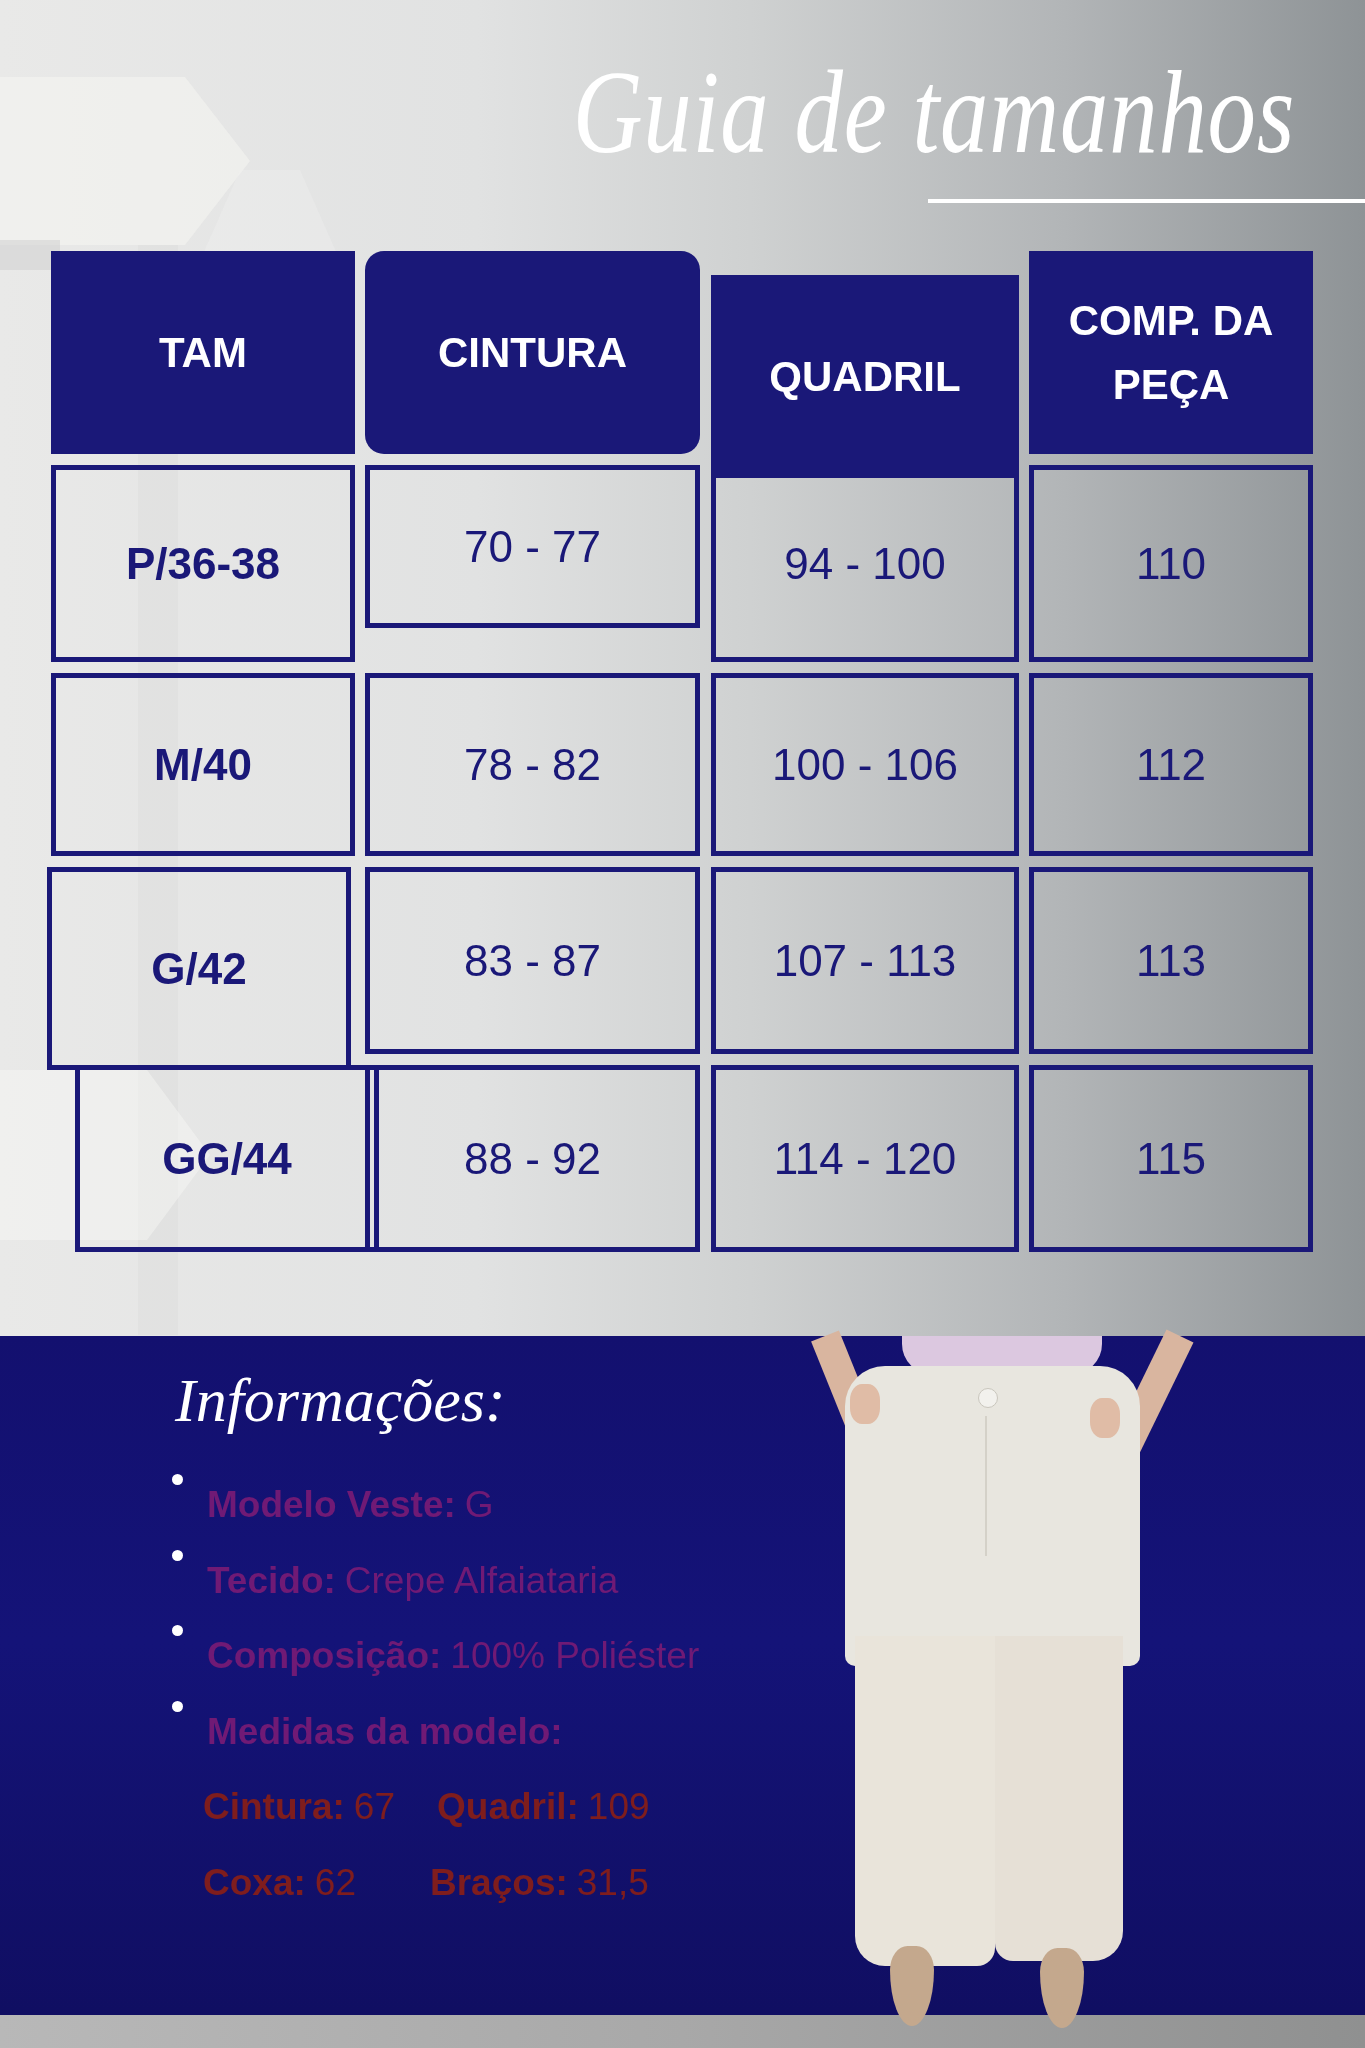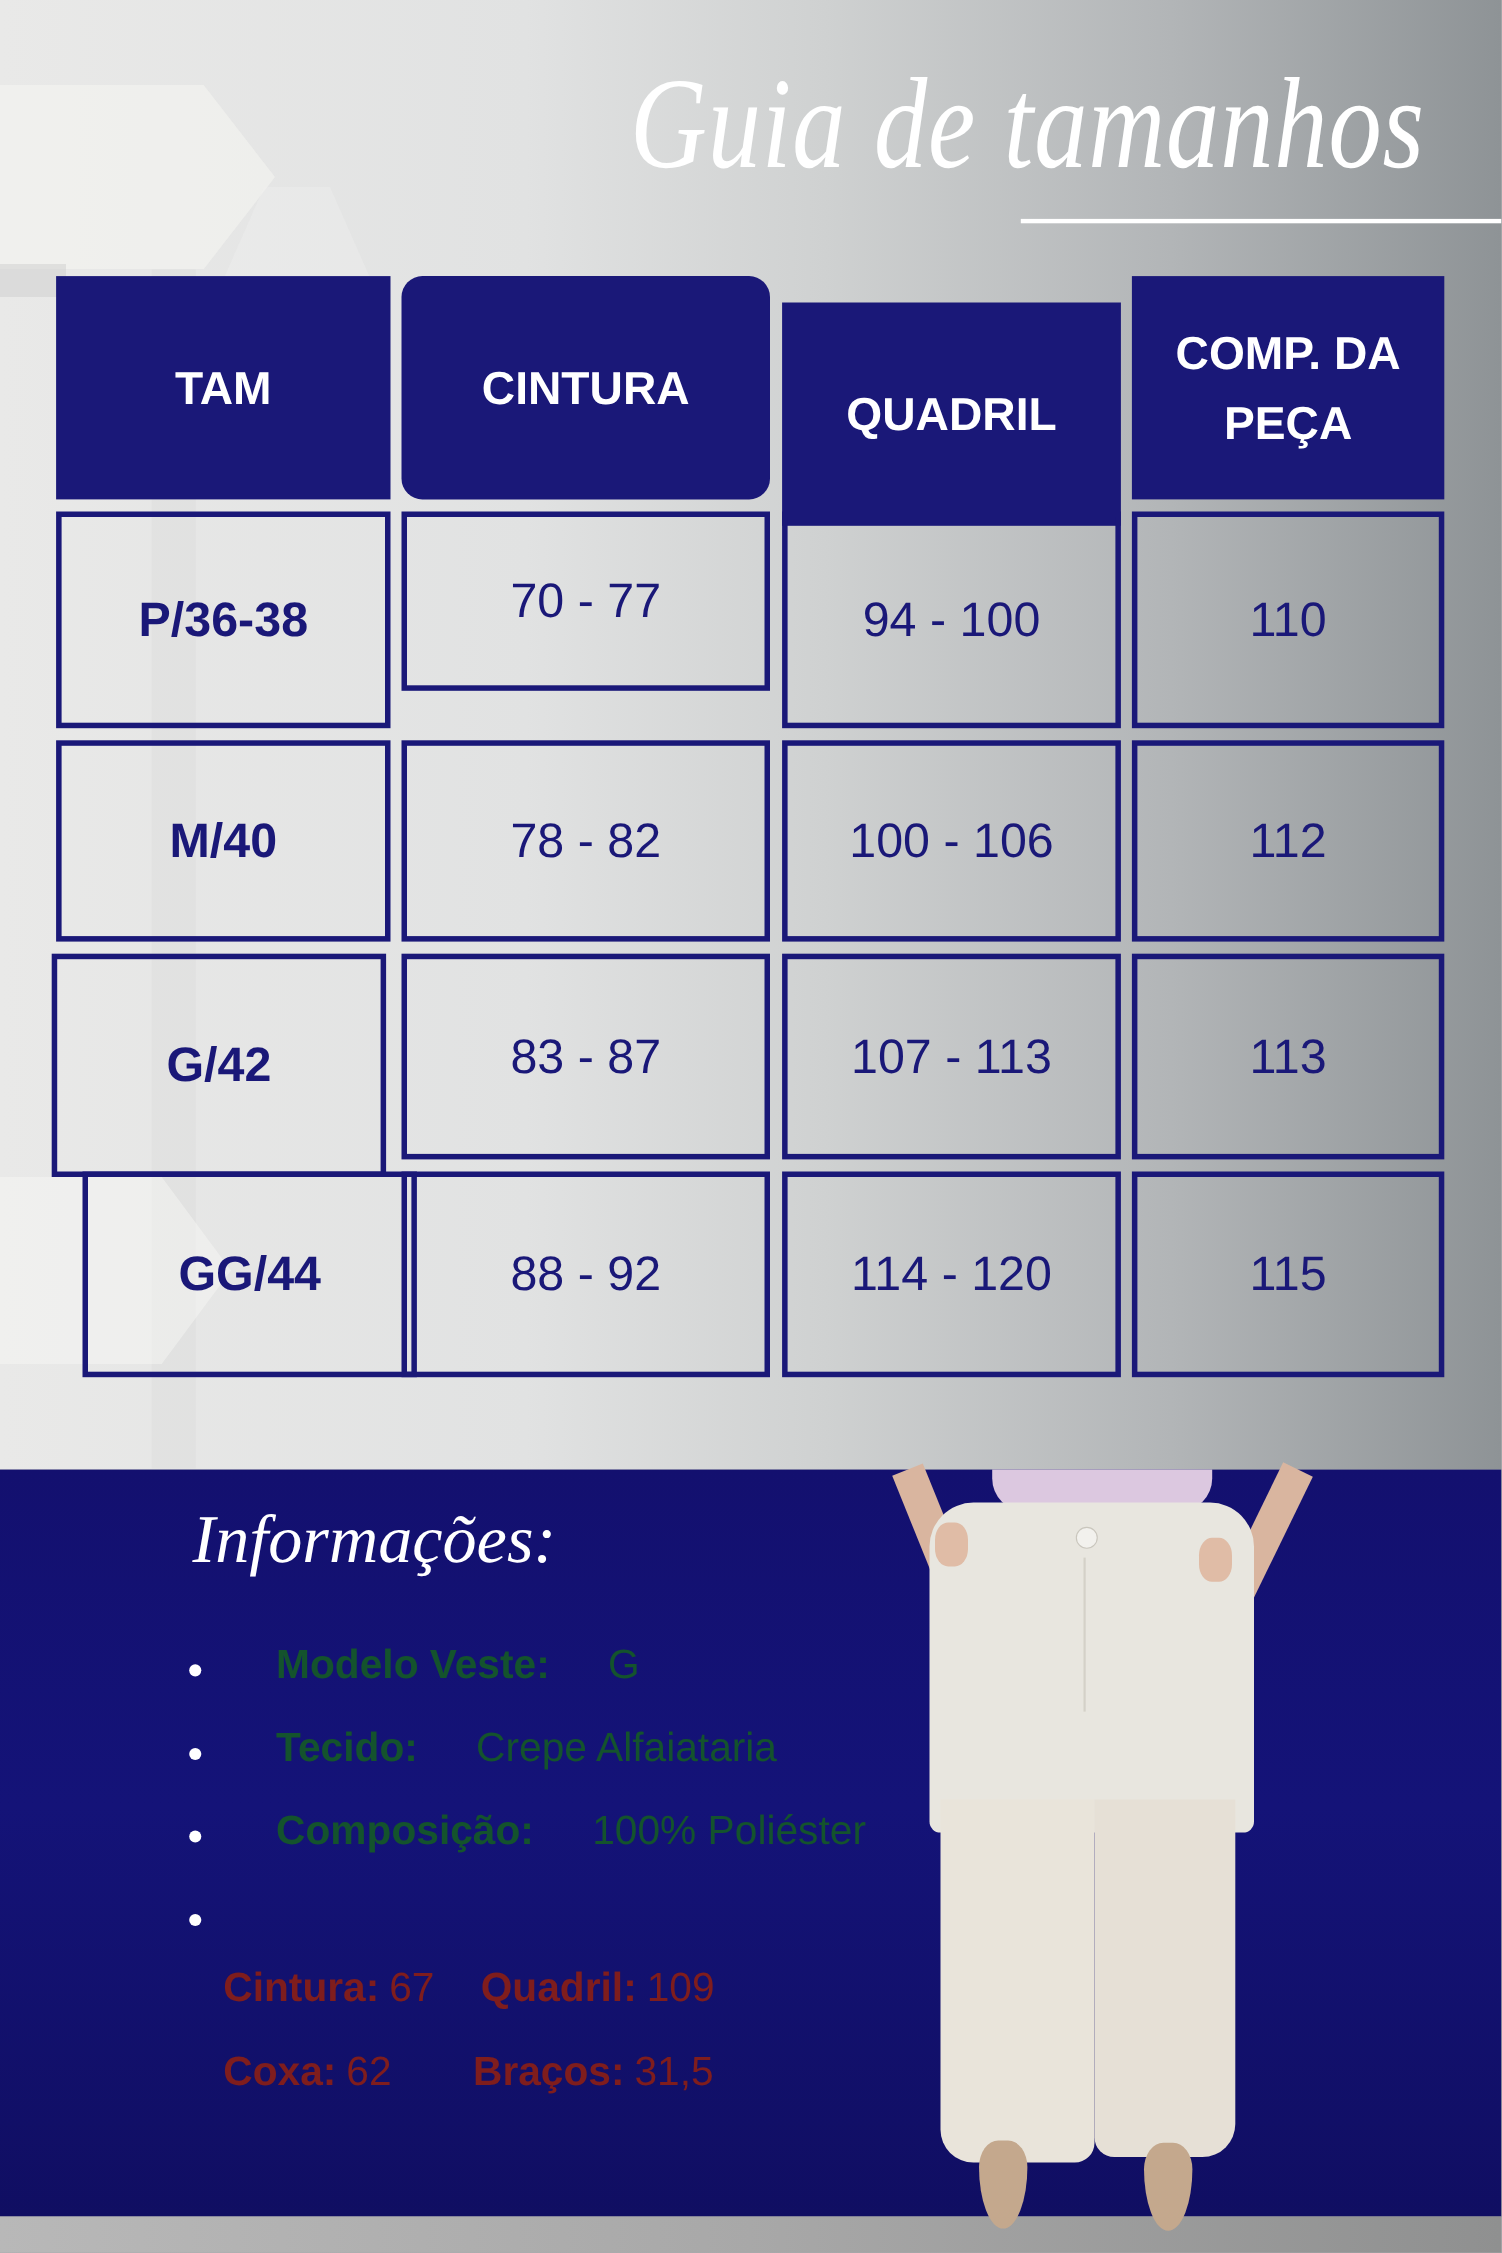--- a/index.html
+++ b/index.html
@@ -32,22 +32,22 @@
   .bcell.size { font-weight: bold; }
 
   .info { position: absolute; left: 0; top: 1336px; width: 1365px; height: 679px;
           background: linear-gradient(180deg, #13106f 0%, #141378 45%, #100e62 100%); overflow: hidden; }
   .bottom-strip { position: absolute; left: 0; top: 2015px; width: 1365px; height: 33px;
           background: linear-gradient(90deg, #b8b8b8 0%, #a8a8a8 50%, #8f9090 100%); }
 
   .info-title { position: absolute; left: 175px; top: 1352px; margin: 0;
           font-family: "Liberation Serif", serif; font-style: italic; font-weight: normal;
           font-size: 62px; line-height: 96px; color: #ffffff; white-space: nowrap; }
-  .bullet-row { position: absolute; left: 172px; height: 50px; display: flex; align-items: flex-end;
-          color: #14532d; font-size: 37px; white-space: nowrap; gap: 44px; }
+  .bullet-row { position: absolute; left: 172px; height: 50px; display: flex; align-items: flex-start;
+          color: #701a75; font-size: 37px; white-space: nowrap; }
   .bullet-dot { width: 11px; height: 11px; border-radius: 50%; background: #fff; margin-right: 24px;
           position: relative; top: -10px; flex: 0 0 auto; }
   .b-label { font-weight: bold; margin-right: 9px; }
   .b-value { font-weight: normal; }
   .meas { position: absolute; color: #7f1d1d; font-size: 37px; white-space: nowrap; }
 
   
   .photo { position: absolute; left: 790px; top: 1336px; width: 430px; height: 700px; }
   .arm { position: absolute; background: #d9b59f; }
   .shirt { position: absolute; left: 112px; top: 0; width: 200px; height: 38px; background: #dcc8e0;
@@ -174,20 +174,21 @@
   <span class="b-label">Tecido:</span>
   <span class="b-value">Crepe Alfaiataria</span>
 </div>
 <div class="bullet-row" style="top:1635px;">
   <span class="bullet-dot"></span>
   <span class="b-label">Composição:</span>
   <span class="b-value">100% Poliéster</span>
 </div>
 <div class="bullet-row" style="top:1711px;">
   <span class="bullet-dot"></span>
+  <span class="b-label">Medidas da modelo:</span>
 </div>
 
 <div class="meas" style="left:203px;top:1786px;">
   <span class="b-label">Cintura:</span><span class="b-value">67</span>
 </div>
 <div class="meas" style="left:437px;top:1786px;">
   <span class="b-label">Quadril:</span><span class="b-value">109</span>
 </div>
 <div class="meas" style="left:203px;top:1862px;">
   <span class="b-label">Coxa:</span><span class="b-value">62</span>

